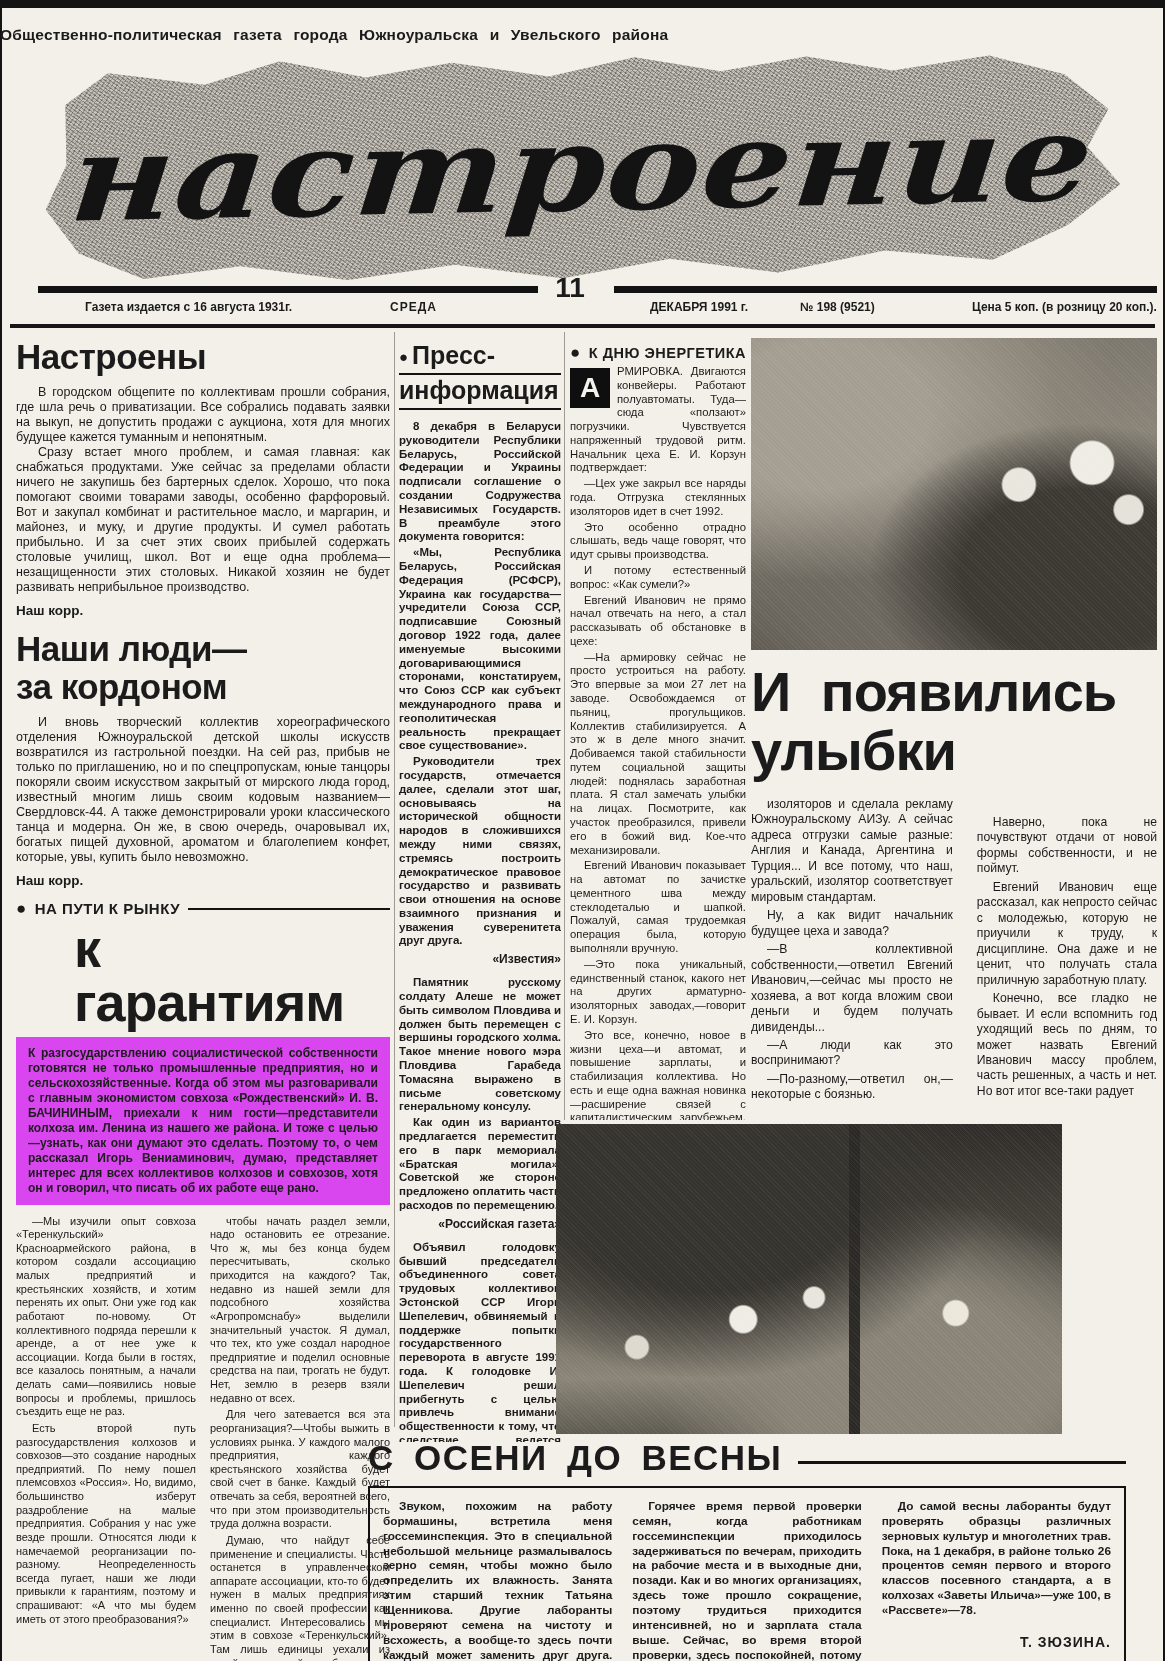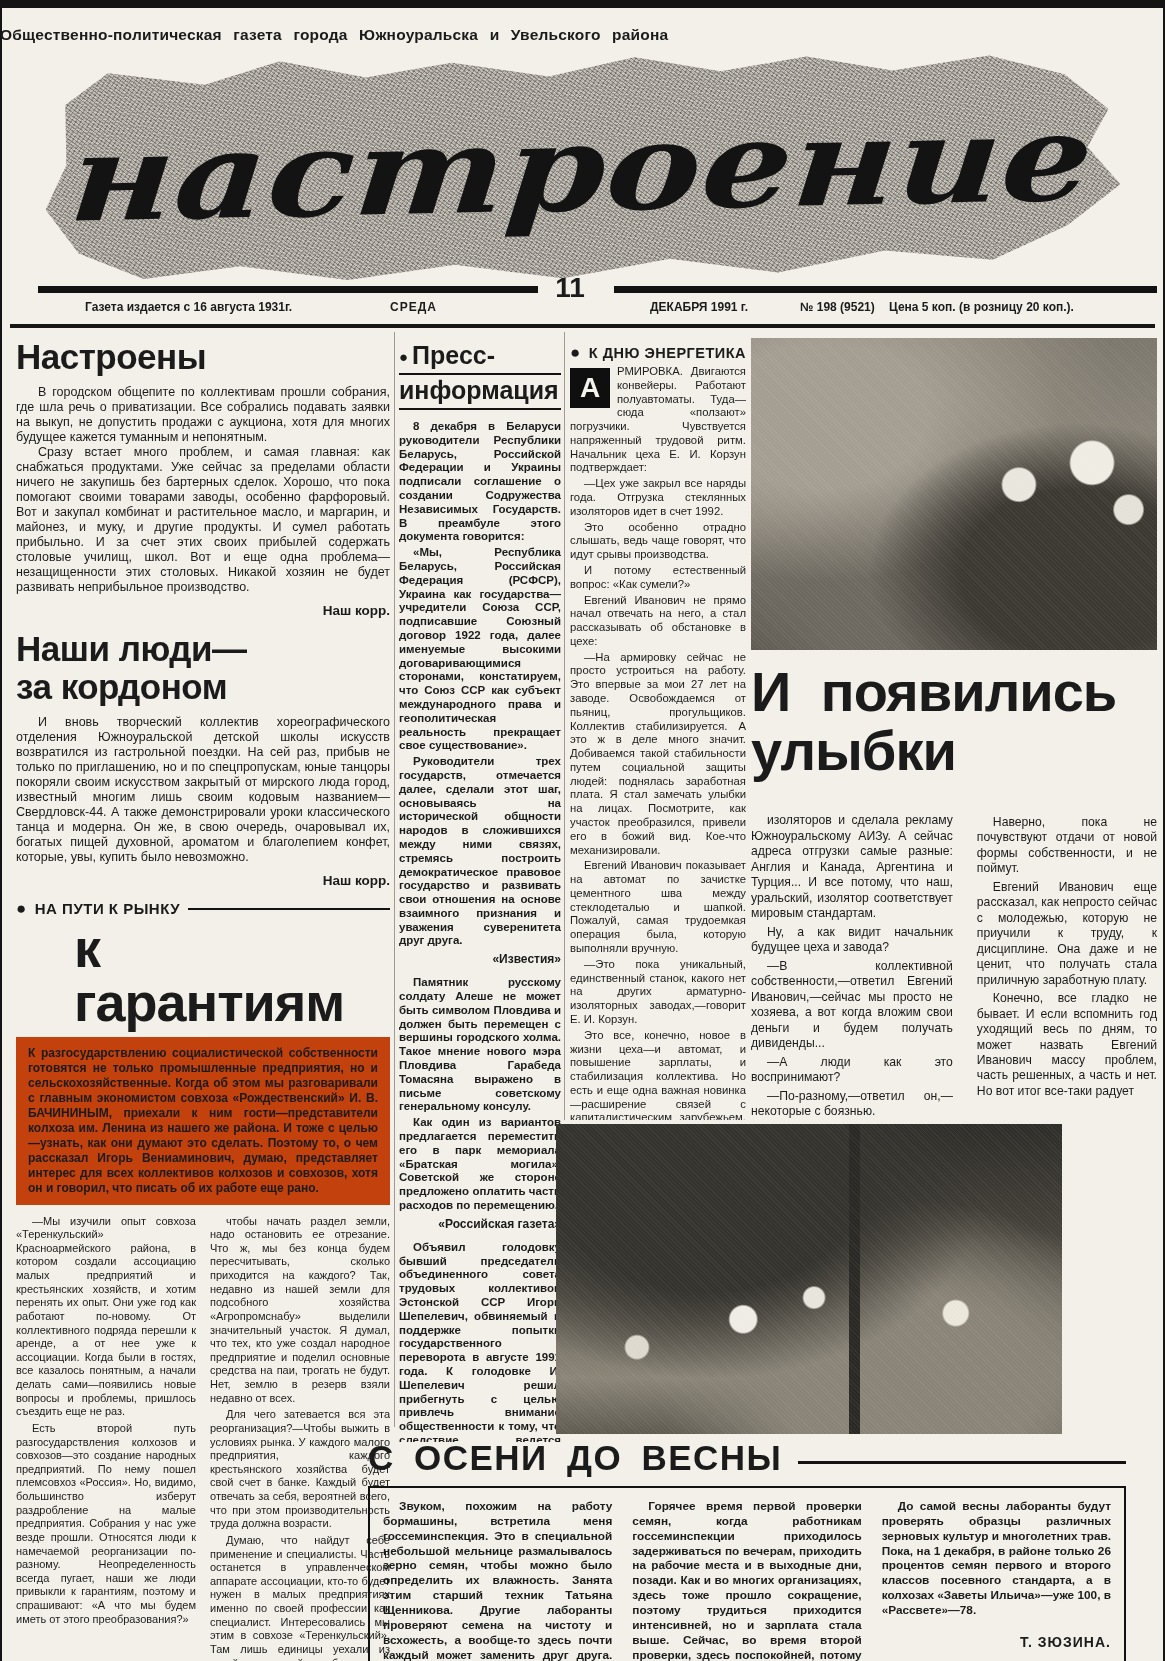--- a/index.html
+++ b/index.html
@@ -29,44 +29,44 @@
   .bar{position:absolute;top:278px;height:7px;background:#121212;}
   .bar-left{left:38px;width:500px;}
   .bar-right{left:614px;width:543px;}
   .day-num{position:absolute;top:264px;left:538px;width:64px;text-align:center;
     font-size:28px;font-weight:bold;}
   .dl{position:absolute;top:292px;font-size:12px;font-weight:bold;white-space:nowrap;}
   .dl-founded{left:85px;}
   .dl-weekday{left:390px;letter-spacing:1px;}
   .dl-month{left:650px;}
   .dl-issue{left:800px;}
-  .dl-price{left:889px;}
+  .dl-price{left:972px;}
   .rule-under{position:absolute;top:316px;left:10px;right:10px;height:4px;background:#161616;}
   .vsep{position:absolute;width:1px;background:#a09a90;}
   .vsep1{top:324px;left:394px;height:1095px;}
   .vsep2{top:324px;left:564px;height:788px;}
 
   
   p{margin:0;}
   .just p{text-align:justify;}
-  .byline{text-align:right;font-weight:bold;font-size:13.5px;margin:8px 0 12px;}
+  .byline{font-weight:bold;font-size:13.5px;margin:8px 0 12px;}
   .kicker{display:flex;align-items:center;gap:8px;font-weight:bold;font-size:15px;
     letter-spacing:.5px;margin:10px 0 4px;white-space:nowrap;}
   .kicker .dot{font-size:17px;line-height:1;}
   .kicker .rule{flex:1;border-top:2.5px solid #121212;margin-top:2px;}
 
   
   .left-block{position:absolute;top:328px;left:16px;width:374px;height:1328px;overflow:hidden;}
   .h-two{font-weight:bold;font-size:35px;line-height:1.1;letter-spacing:-.5px;margin:2px 0 8px;}
   .h-two span{display:block;}
   .body13 p{font-size:12.5px;line-height:1.2;text-indent:22px;}
   .big-title{font-weight:bold;font-size:54px;line-height:1.0;letter-spacing:-1px;margin:2px 0 8px;}
   .big-title span{display:block;}
   .big-title .l2{margin-left:58px;word-spacing:14px;}
-  .lead-box{background:#c2410c;padding:9px 12px;margin:6px 0 10px;
+  .lead-box{background:#d946ef;padding:9px 12px;margin:6px 0 10px;
     font-weight:bold;font-size:12px;line-height:1.25;text-align:justify;}
   .twocol{display:flex;gap:14px;}
   .twocol .col{flex:1;font-size:11px;line-height:1.24;}
   .twocol p{text-indent:16px;margin-bottom:3px;}
 
   
   .press-col{position:absolute;top:326px;left:399px;width:162px;height:1108px;overflow:hidden;}
   .press-title{font-weight:bold;font-size:25px;line-height:1.2;margin:6px 0 10px;}
   .press-title .line{display:block;border-bottom:2.5px solid #121212;padding-bottom:3px;}
   .press-title .dot{font-size:15px;vertical-align:middle;margin-right:4px;}
@@ -105,21 +105,21 @@
       linear-gradient(90deg, rgba(0,0,0,0) 0 58%, #2b2925 58% 60%, rgba(0,0,0,0) 60%),
       radial-gradient(ellipse at 30% 20%, #35332e 0 30%, rgba(0,0,0,0) 55%),
       radial-gradient(ellipse at 70% 85%, #8a8478 0 25%, rgba(0,0,0,0) 50%),
       linear-gradient(180deg,#2f2d29 0%,#45423b 35%,#716c61 62%,#8b8578 82%,#5f5b51 100%);}
 
   
   .right-block{position:absolute;top:330px;left:751px;width:406px;height:786px;overflow:hidden;}
   .ulybki-title{font-weight:bold;font-size:56px;line-height:1.06;letter-spacing:-1px;
     word-spacing:16px;margin:12px 0 16px;}
   .ulybki-title span{display:block;}
-  .ulybki-cols{display:flex;gap:24px;align-items:center;}
+  .ulybki-cols{display:flex;gap:24px;}
   .ulybki-cols .colA{width:205px;}
   .ulybki-cols .colB{width:183px;margin-top:18px;}
   .ulybki-cols p{font-size:12.2px;line-height:1.27;text-indent:16px;margin-bottom:3px;}
   .plotnikova{text-align:right;font-weight:bold;font-size:14px;letter-spacing:1px;margin-top:24px;}
 
   
   .oseni{position:absolute;top:1430px;left:368px;width:758px;}
   .oseni-head{display:flex;align-items:center;gap:16px;}
   .oseni-title{font-weight:bold;font-size:35px;letter-spacing:1.5px;word-spacing:8px;white-space:nowrap;}
   .oseni-head .rule{flex:1;border-top:3px solid #121212;margin-top:8px;}

